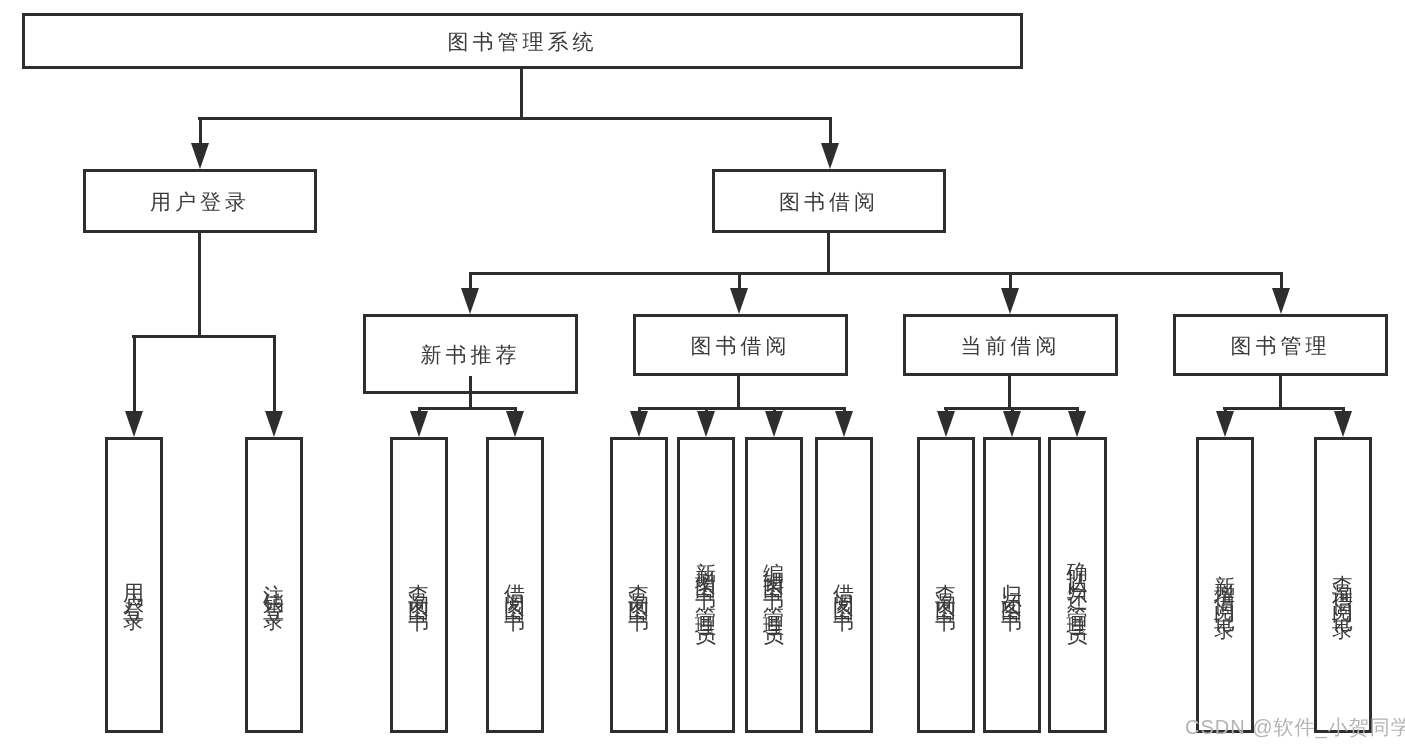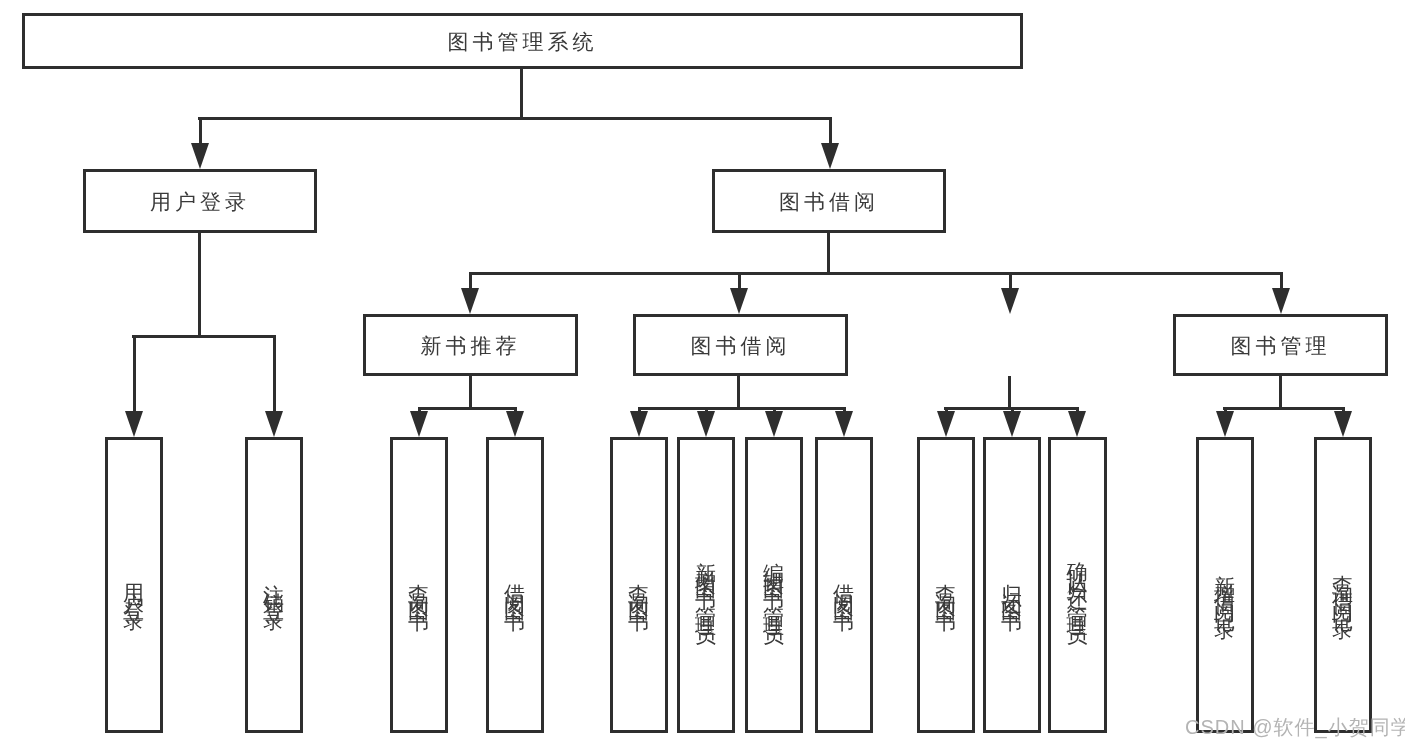--- a/index.html
+++ b/index.html
@@ -72,25 +72,28 @@
   <div class="watermark" style="color: rgb(180, 180, 180);">CSDN @软件_小贺同学</div>
 <div class="node" style="left: 22px; top: 13px; width: 1001px; height: 56px;">
       <span class="label">图书管理系统</span>
     </div>
     <div class="node" style="left: 83px; top: 169px; width: 234px; height: 64px;">
       <span class="label">用户登录</span>
     </div>
     <div class="node" style="left: 712px; top: 169px; width: 234px; height: 64px;">
       <span class="label">图书借阅</span>
     </div>
-    <div class="node" style="left: 363px; top: 314px; width: 215px; height: 62px;">
+    <div class="node" style="left: 363px; top: 314px; width: 215px; height: 80px;">
       <span class="label">新书推荐</span>
     </div>
     <div class="node" style="left: 633px; top: 314px; width: 215px; height: 62px;">
       <span class="label">图书借阅</span>
+    </div>
+    <div class="node" style="left: 903px; top: 314px; width: 215px; height: 62px;">
+      <span class="label">当前借阅</span>
     </div>
     <div class="node" style="left: 1173px; top: 314px; width: 215px; height: 62px;">
       <span class="label">图书管理</span>
     </div>
     <div class="node vertical" style="left: 105px; top: 437px; width: 58px; height: 296px;">
       <span class="label">用户登录</span>
     </div>
     <div class="node vertical" style="left: 245px; top: 437px; width: 58px; height: 296px;">
       <span class="label">注销登录</span>
     </div>

